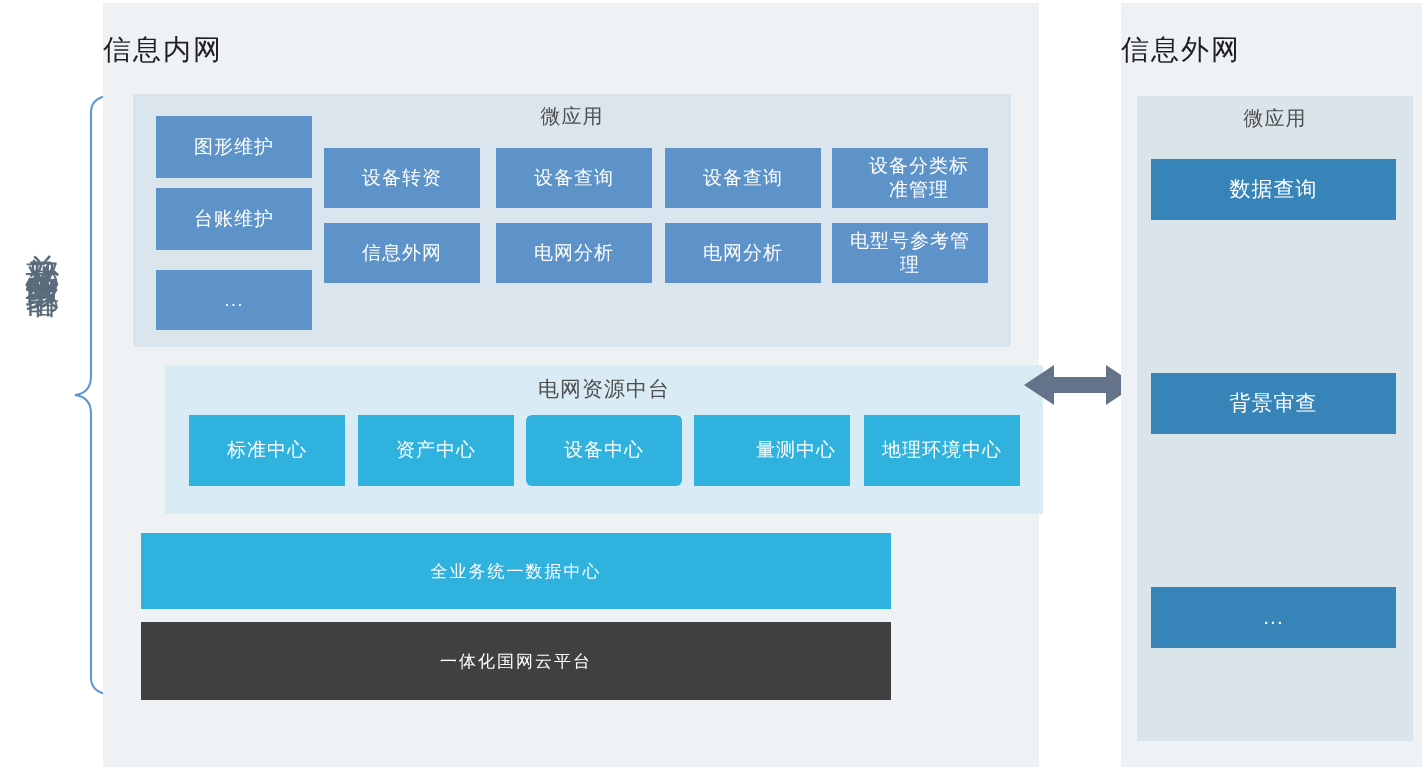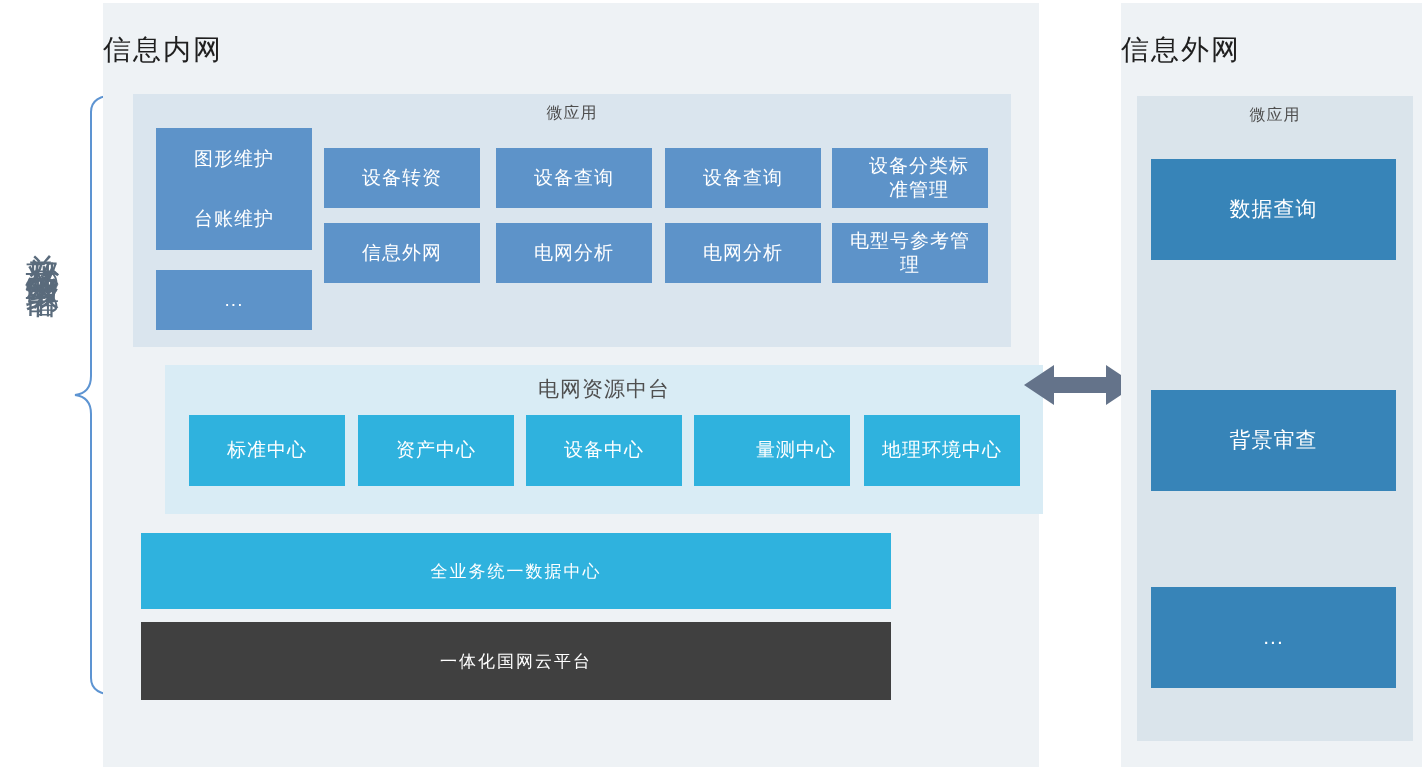--- a/index.html
+++ b/index.html
@@ -26,21 +26,21 @@
   }
 
   
   .section { position:absolute; }
   #micro-section    { left:30px; top:91px;  width:878px; height:253px; background:#dae5ee; }
   #platform-section { left:30px; top:362px; width:878px; height:149px; background:#d9ecf5;margin-left:32px; }
   #ext-container    { left:16px; top:93px;  width:276px; height:645px; background:#dae4eb; }
 
   .section-label {
     position:absolute; top:9px; left:0; width:100%;
-    text-align:center; font-size:16px; color:#4f4f4f; letter-spacing:1px;
+    text-align:center; font-size:20px; color:#4f4f4f; letter-spacing:1px;
   }
   #platform-section .section-label { font-size:21px; top:10px; }
 
   
   .box {
     position:absolute; display:flex; align-items:center; justify-content:center;
     color:#ffffff; text-align:center; font-size:19px; line-height:1.28;
     letter-spacing:1px;
   }
   .blue  { background:#5d93c9; }
@@ -50,55 +50,55 @@
   
   .colbox { left:23px; width:156px; height:62px; }
   
   .g { width:156px; height:60px; }
   .g.c1 { left:191px; } .g.c2 { left:363px; } .g.c3 { left:532px; } .g.c4 { left:699px; }
   .g.r1 { top:54px; }   .g.r2 { top:129px; }
   .g .two { display:block; width:100%; padding:0 10px; }
 
   
   .p { top:50px; width:156px; height:71px; }
-  .p.c1 { left:24px; } .p.c2 { left:193px; } .p.c3 { left:361px; }
+  .p.c1 { left:24px; } .p.c2 { left:193px; } .p.c3 { left:361px;border-radius:6px; }
   .p.c4 { left:529px;padding-left:48px; } .p.c5 { left:699px; }
 
   
   .bar {
     position:absolute; left:38px; width:750px;
     display:flex; align-items:center; justify-content:center;
     color:#ffffff; font-size:17px; letter-spacing:2px;
   }
   #data-bar  { top:530px; height:76px; background:#2fb2de; }
   #cloud-bar { top:619px; height:78px; background:#404040; }
 
   
-  .ebox { left:14px; width:245px; height:101px; }
-  .ebox.e1 { top:63px; } .ebox.e2 { top:294px; } .ebox.e3 { top:491px; }
+  .ebox { left:14px; width:245px; height:61px; }
+  .ebox.e1 { top:63px; } .ebox.e2 { top:277px; } .ebox.e3 { top:491px; }
 
   
   #link-arrow { position:absolute; left:1024px; top:365px; }
 </style>
 </head>
 <body>
 
 <div class="vlabel">总部及省公两级部署</div>
 
 <svg class="brace" width="48" height="606" viewBox="0 0 48 606">
   <path d="M45,3 Q19,3 19,20 L19,284 Q19,301 3,303 Q19,305 19,322 L19,586 Q19,603 45,603" fill="none" stroke="#5d94d2" stroke-width="2" stroke-linecap="round"></path>
 </svg>
 
 <div class="panel" id="main-panel">
   <div class="panel-title">信息内网</div>
 
   <div class="section" id="micro-section">
     <div class="section-label">微应用</div>
 
-    <div class="box blue colbox" style="top:34px">图形维护</div>
+    <div class="box blue colbox" style="top:22px">图形维护</div>
     <div class="box blue colbox" style="top:94px">台账维护</div>
     <div class="box blue colbox" style="top:176px; height:60px">...</div>
 
     <div class="box blue g c1 r1">设备转资</div>
     <div class="box blue g c2 r1">设备查询</div>
     <div class="box blue g c3 r1">设备查询</div>
     <div class="box blue g c4 r1">
       <span class="two" style="white-space: normal; padding-left: 28px;">设备分类标准管理</span>
     </div>
 

